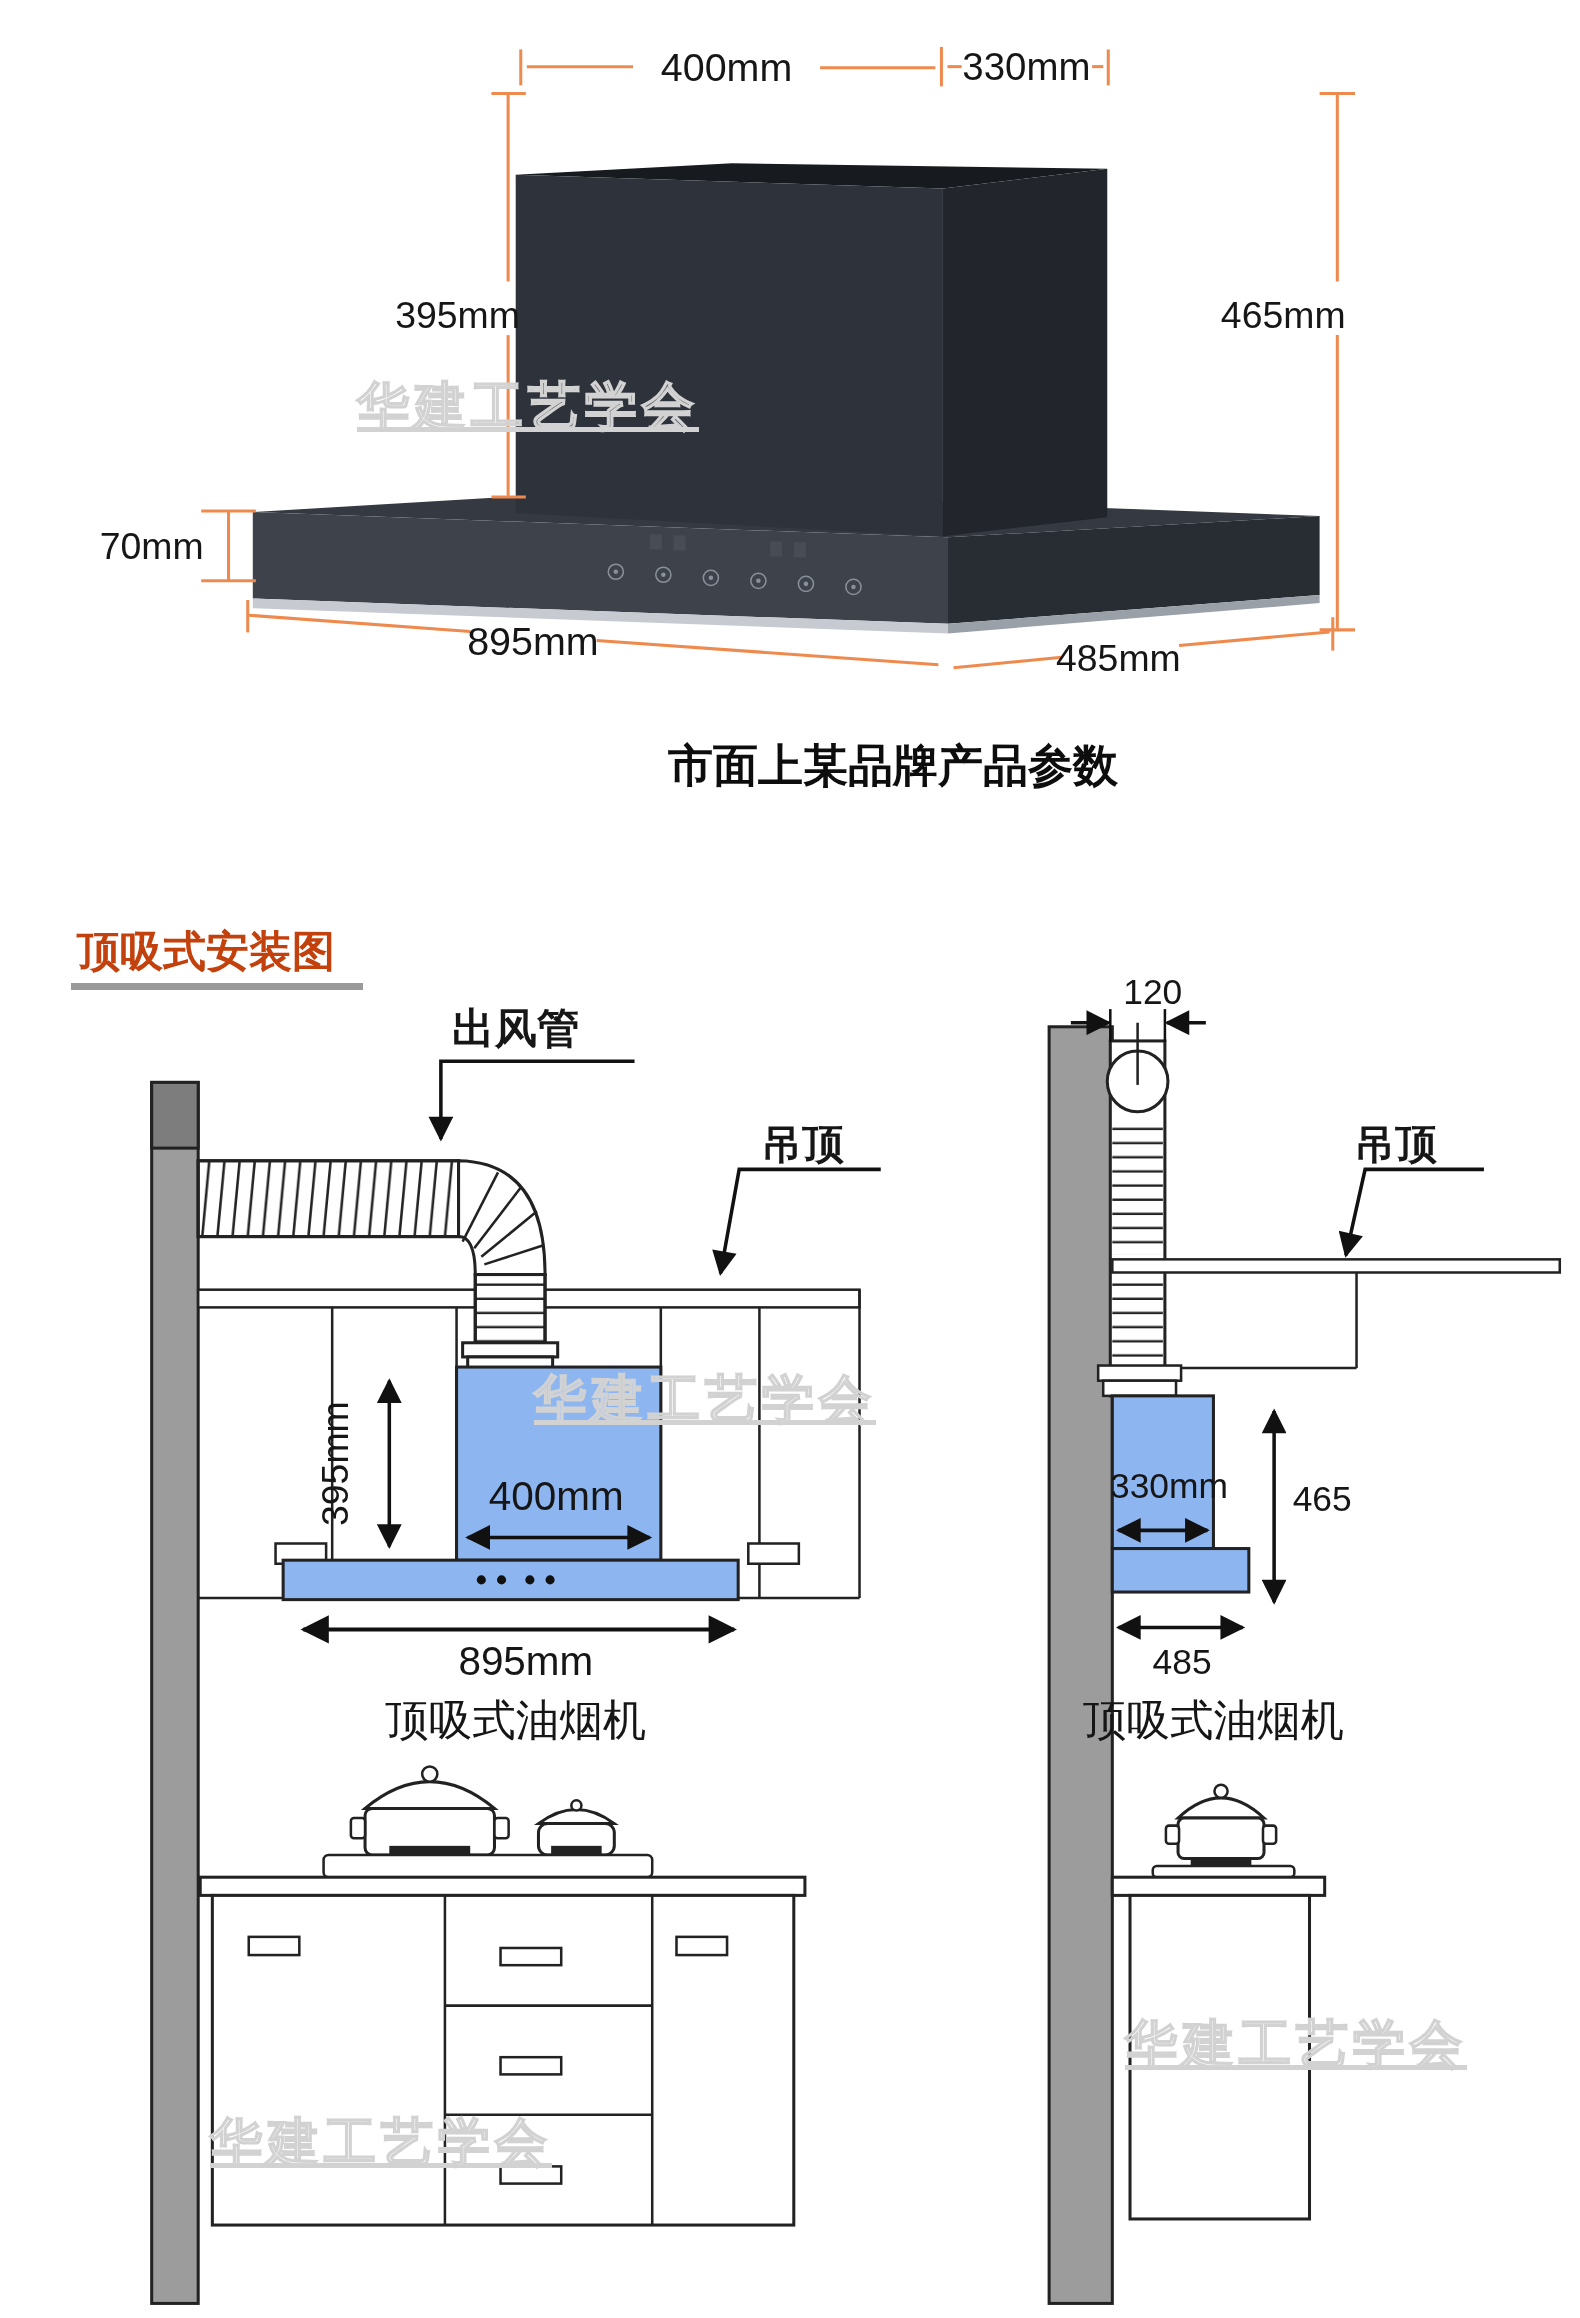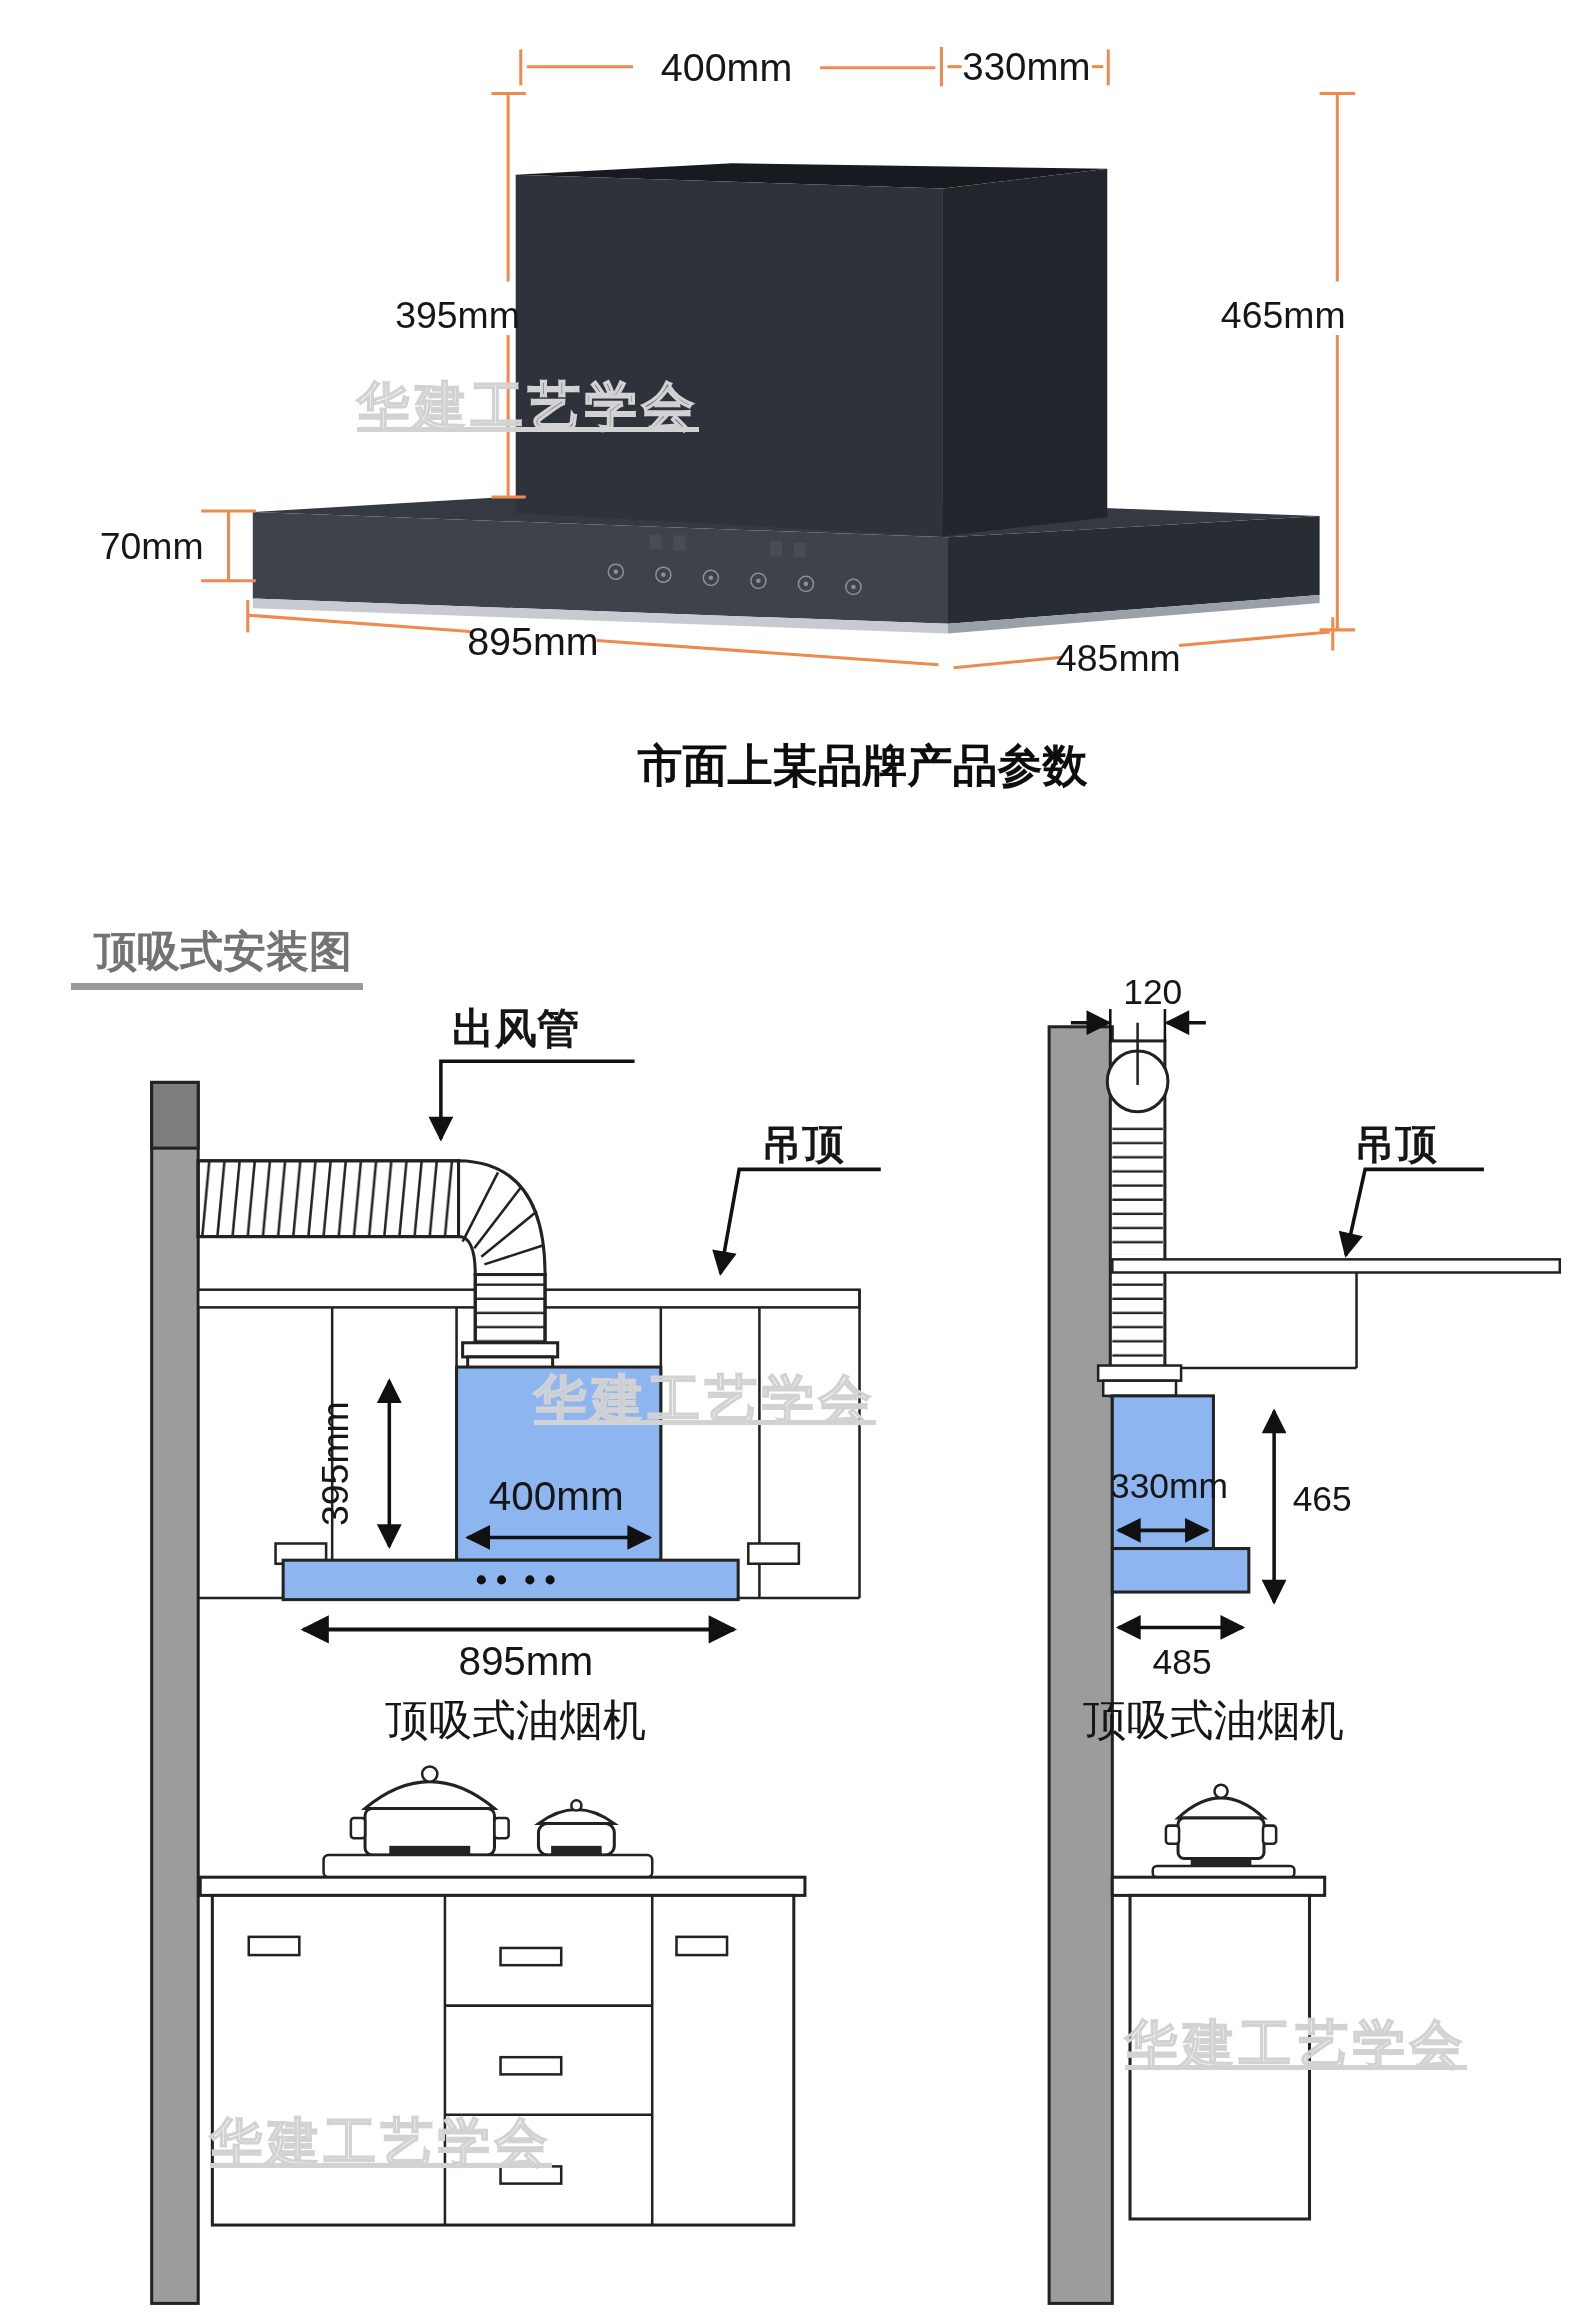--- a/index.html
+++ b/index.html
@@ -1,22 +1,22 @@
 <!DOCTYPE html>
 <html style="font-size:8px"><head>
 <meta charset="utf-8">
 <style>
   html,body{margin:0;padding:0;background:#ffffff;width:1580px;height:2319px;
     font-family:"Liberation Sans",sans-serif;position:relative;overflow:hidden;}
   .wm{position:absolute;font-weight:700;font-size:52px;letter-spacing:5px;
       color:rgba(255,255,255,0.25);-webkit-text-stroke:1.5px #d2d2d2;white-space:nowrap;text-decoration:underline;}
-  .main-caption{position:absolute;left:607px;top:736px;width:511px;text-align:center;
+  .main-caption{position:absolute;left:607px;top:736px;width:511px;text-align:right;
       font-size:45px;font-weight:700;color:#0d0d0d;white-space:nowrap;}
-  .section-title{position:absolute;left:94px;top:923px;font-size:43px;font-weight:700;
-      color:#737373;white-space:nowrap;}
+  .section-title{position:absolute;left:77px;top:923px;font-size:43px;font-weight:700;
+      color:#c2410c;white-space:nowrap;}
   .section-underline{position:absolute;left:71px;top:983px;width:292px;height:7px;background:#9a9a9a;}
   svg{position:absolute;left:0;top:0;}
   text{fill:#161616;}
 </style>
 </head>
 <body>
 
 <svg width="1580" height="2319" viewBox="0 0 3125 4585">
   <defs>
     <marker id="ah" viewBox="0 0 10 10" refX="9" refY="5" markerWidth="9" markerHeight="7" orient="auto-start-reverse" markerUnits="strokeWidth">

